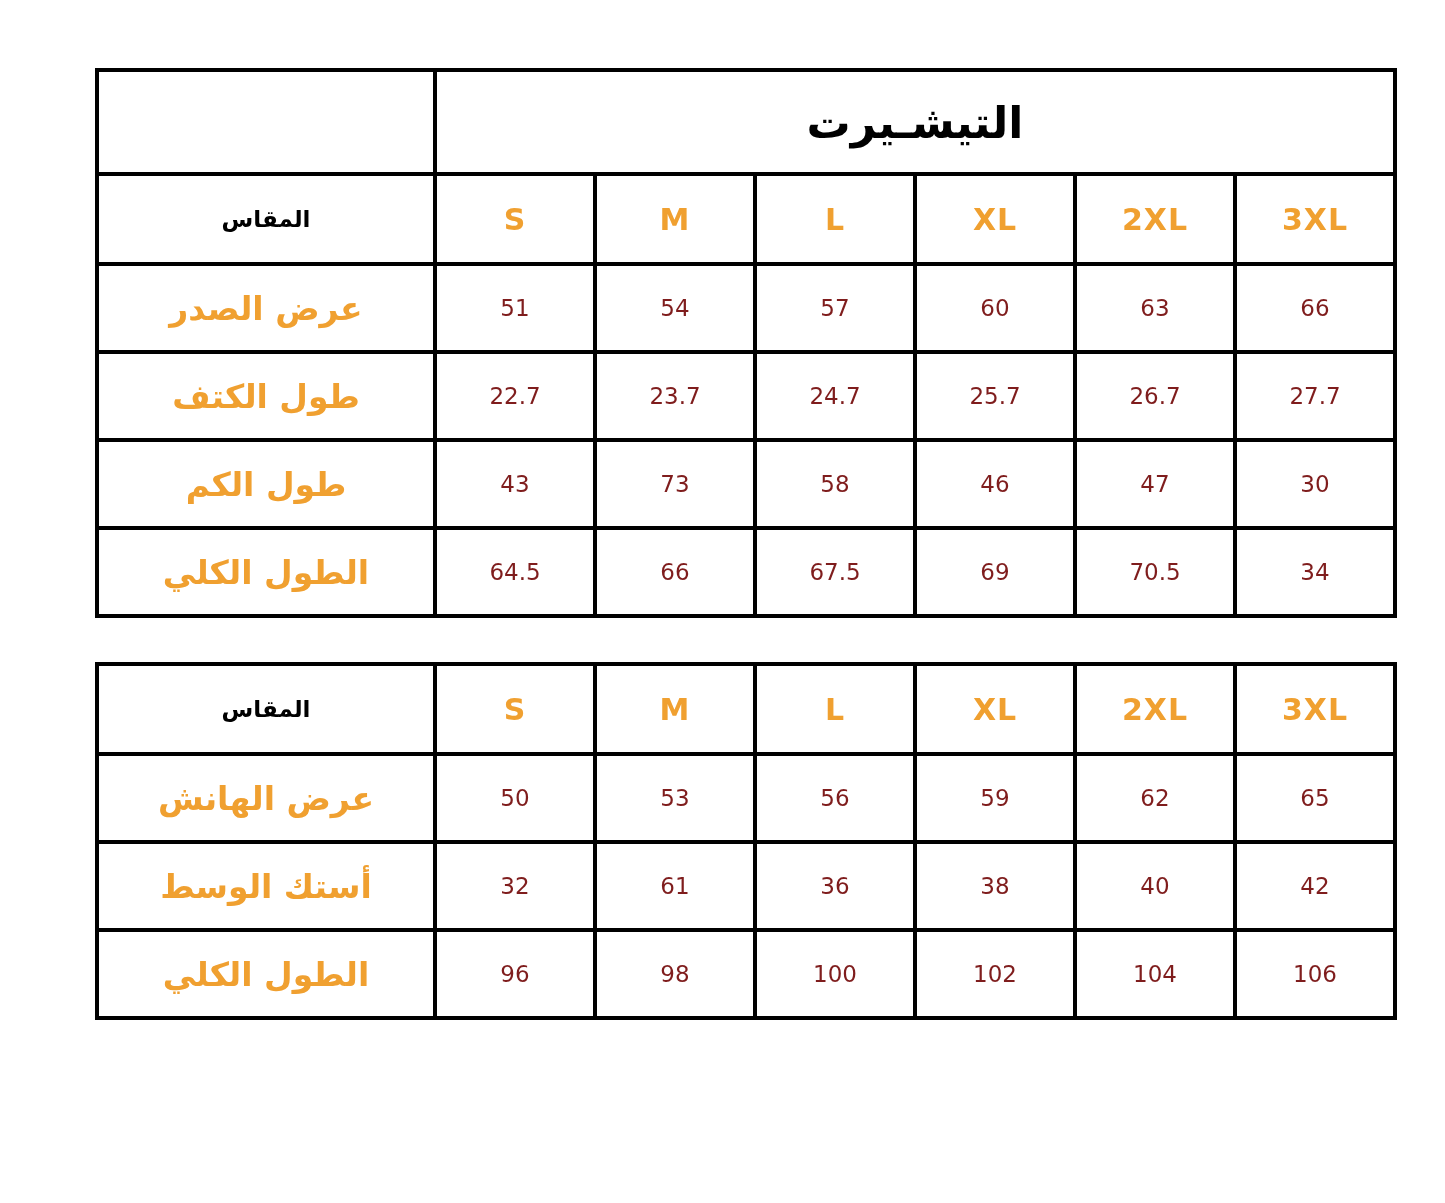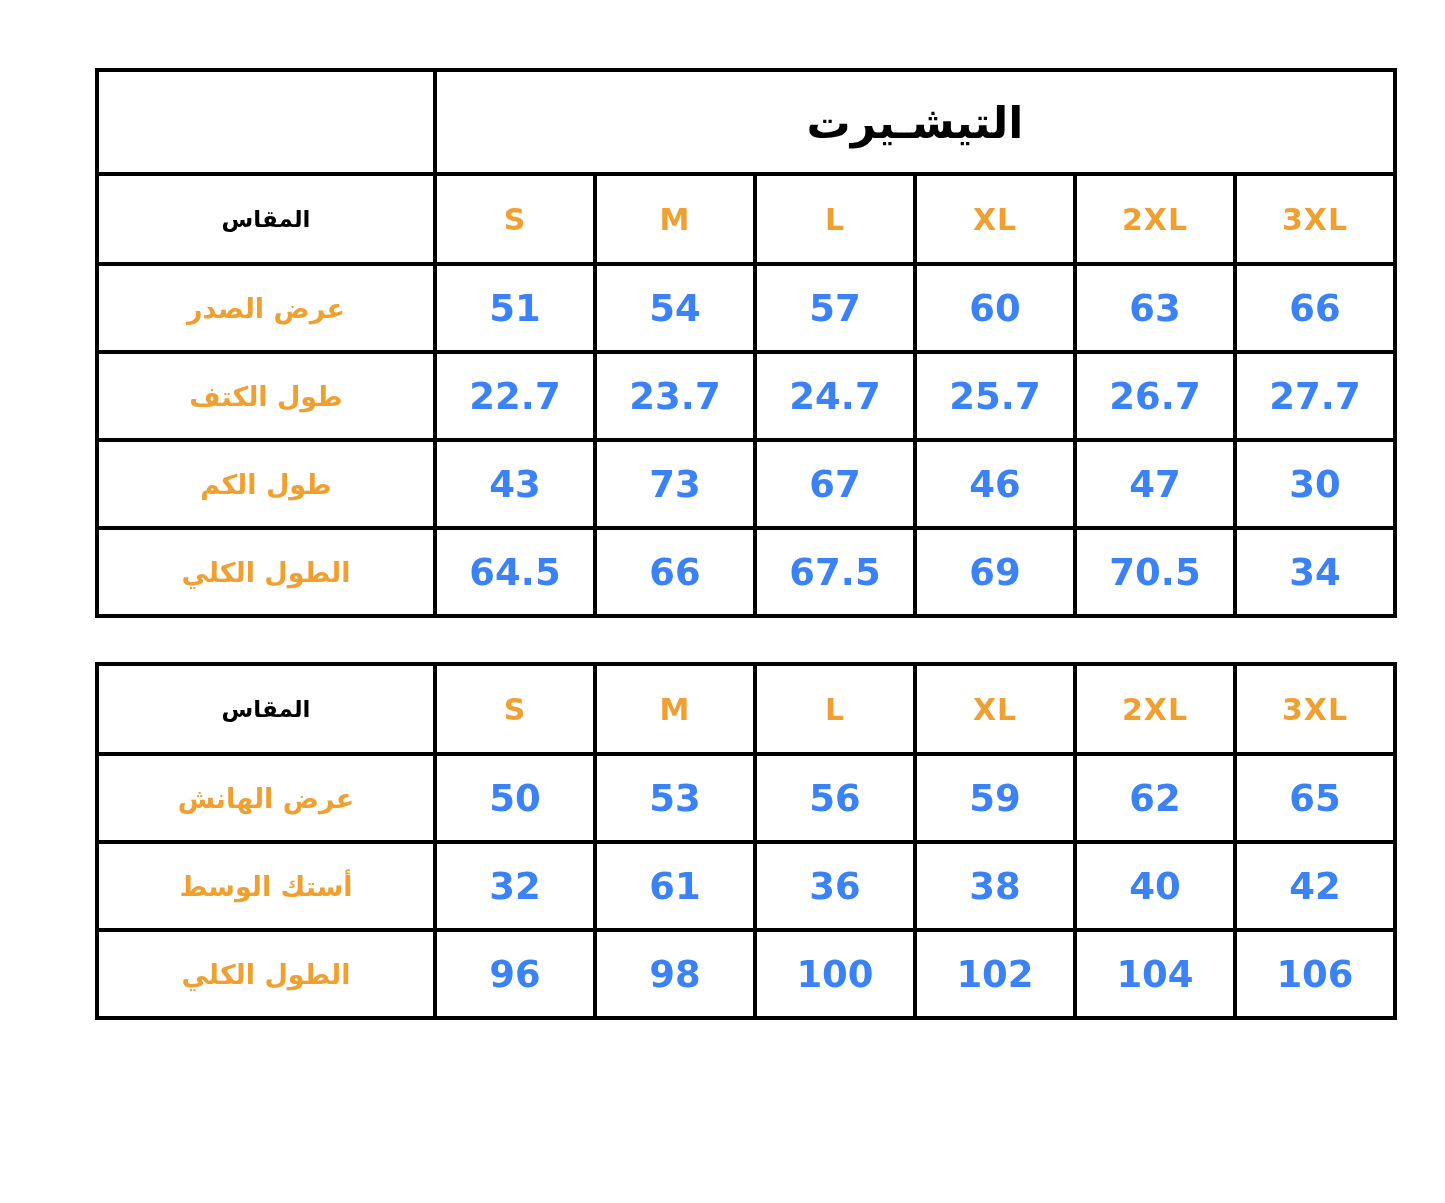--- a/index.html
+++ b/index.html
@@ -60,28 +60,28 @@
   .row-head .size-cell {
     font-size: 30px;
     color: #f0a030;
     font-weight: bold;
     letter-spacing: 1px;
   }
   .row-data {
     height: 88px;
   }
   .row-data .label-cell {
-    font-size: 27px;
+    font-size: 33px;
     color: #f0a030;
     font-weight: bold;
   }
   .row-data .value-cell {
-    font-size: 37px;
-    color: #3b82f6;
-    font-weight: bold;
+    font-size: 23px;
+    color: #7f1d1d;
+    font-weight: normal;
   }
   .tbl-wrap { display: block; }
 </style>
 </head>
 <body>
 
 <div class="page">
 
   <div class="tbl-wrap">
     <table class="size-table">
@@ -126,21 +126,21 @@
           <td class="value-cell">24.7</td>
           <td class="value-cell">23.7</td>
           <td class="value-cell">22.7</td>
           <td class="label-cell">طول الكتف</td>
         </tr>
 
         <tr class="row-data">
           <td class="value-cell">30</td>
           <td class="value-cell">47</td>
           <td class="value-cell">46</td>
-          <td class="value-cell">67</td>
+          <td class="value-cell">58</td>
           <td class="value-cell">73</td>
           <td class="value-cell">43</td>
           <td class="label-cell">طول الكم</td>
         </tr>
 
         <tr class="row-data">
           <td class="value-cell">34</td>
           <td class="value-cell">70.5</td>
           <td class="value-cell">69</td>
           <td class="value-cell">67.5</td>

